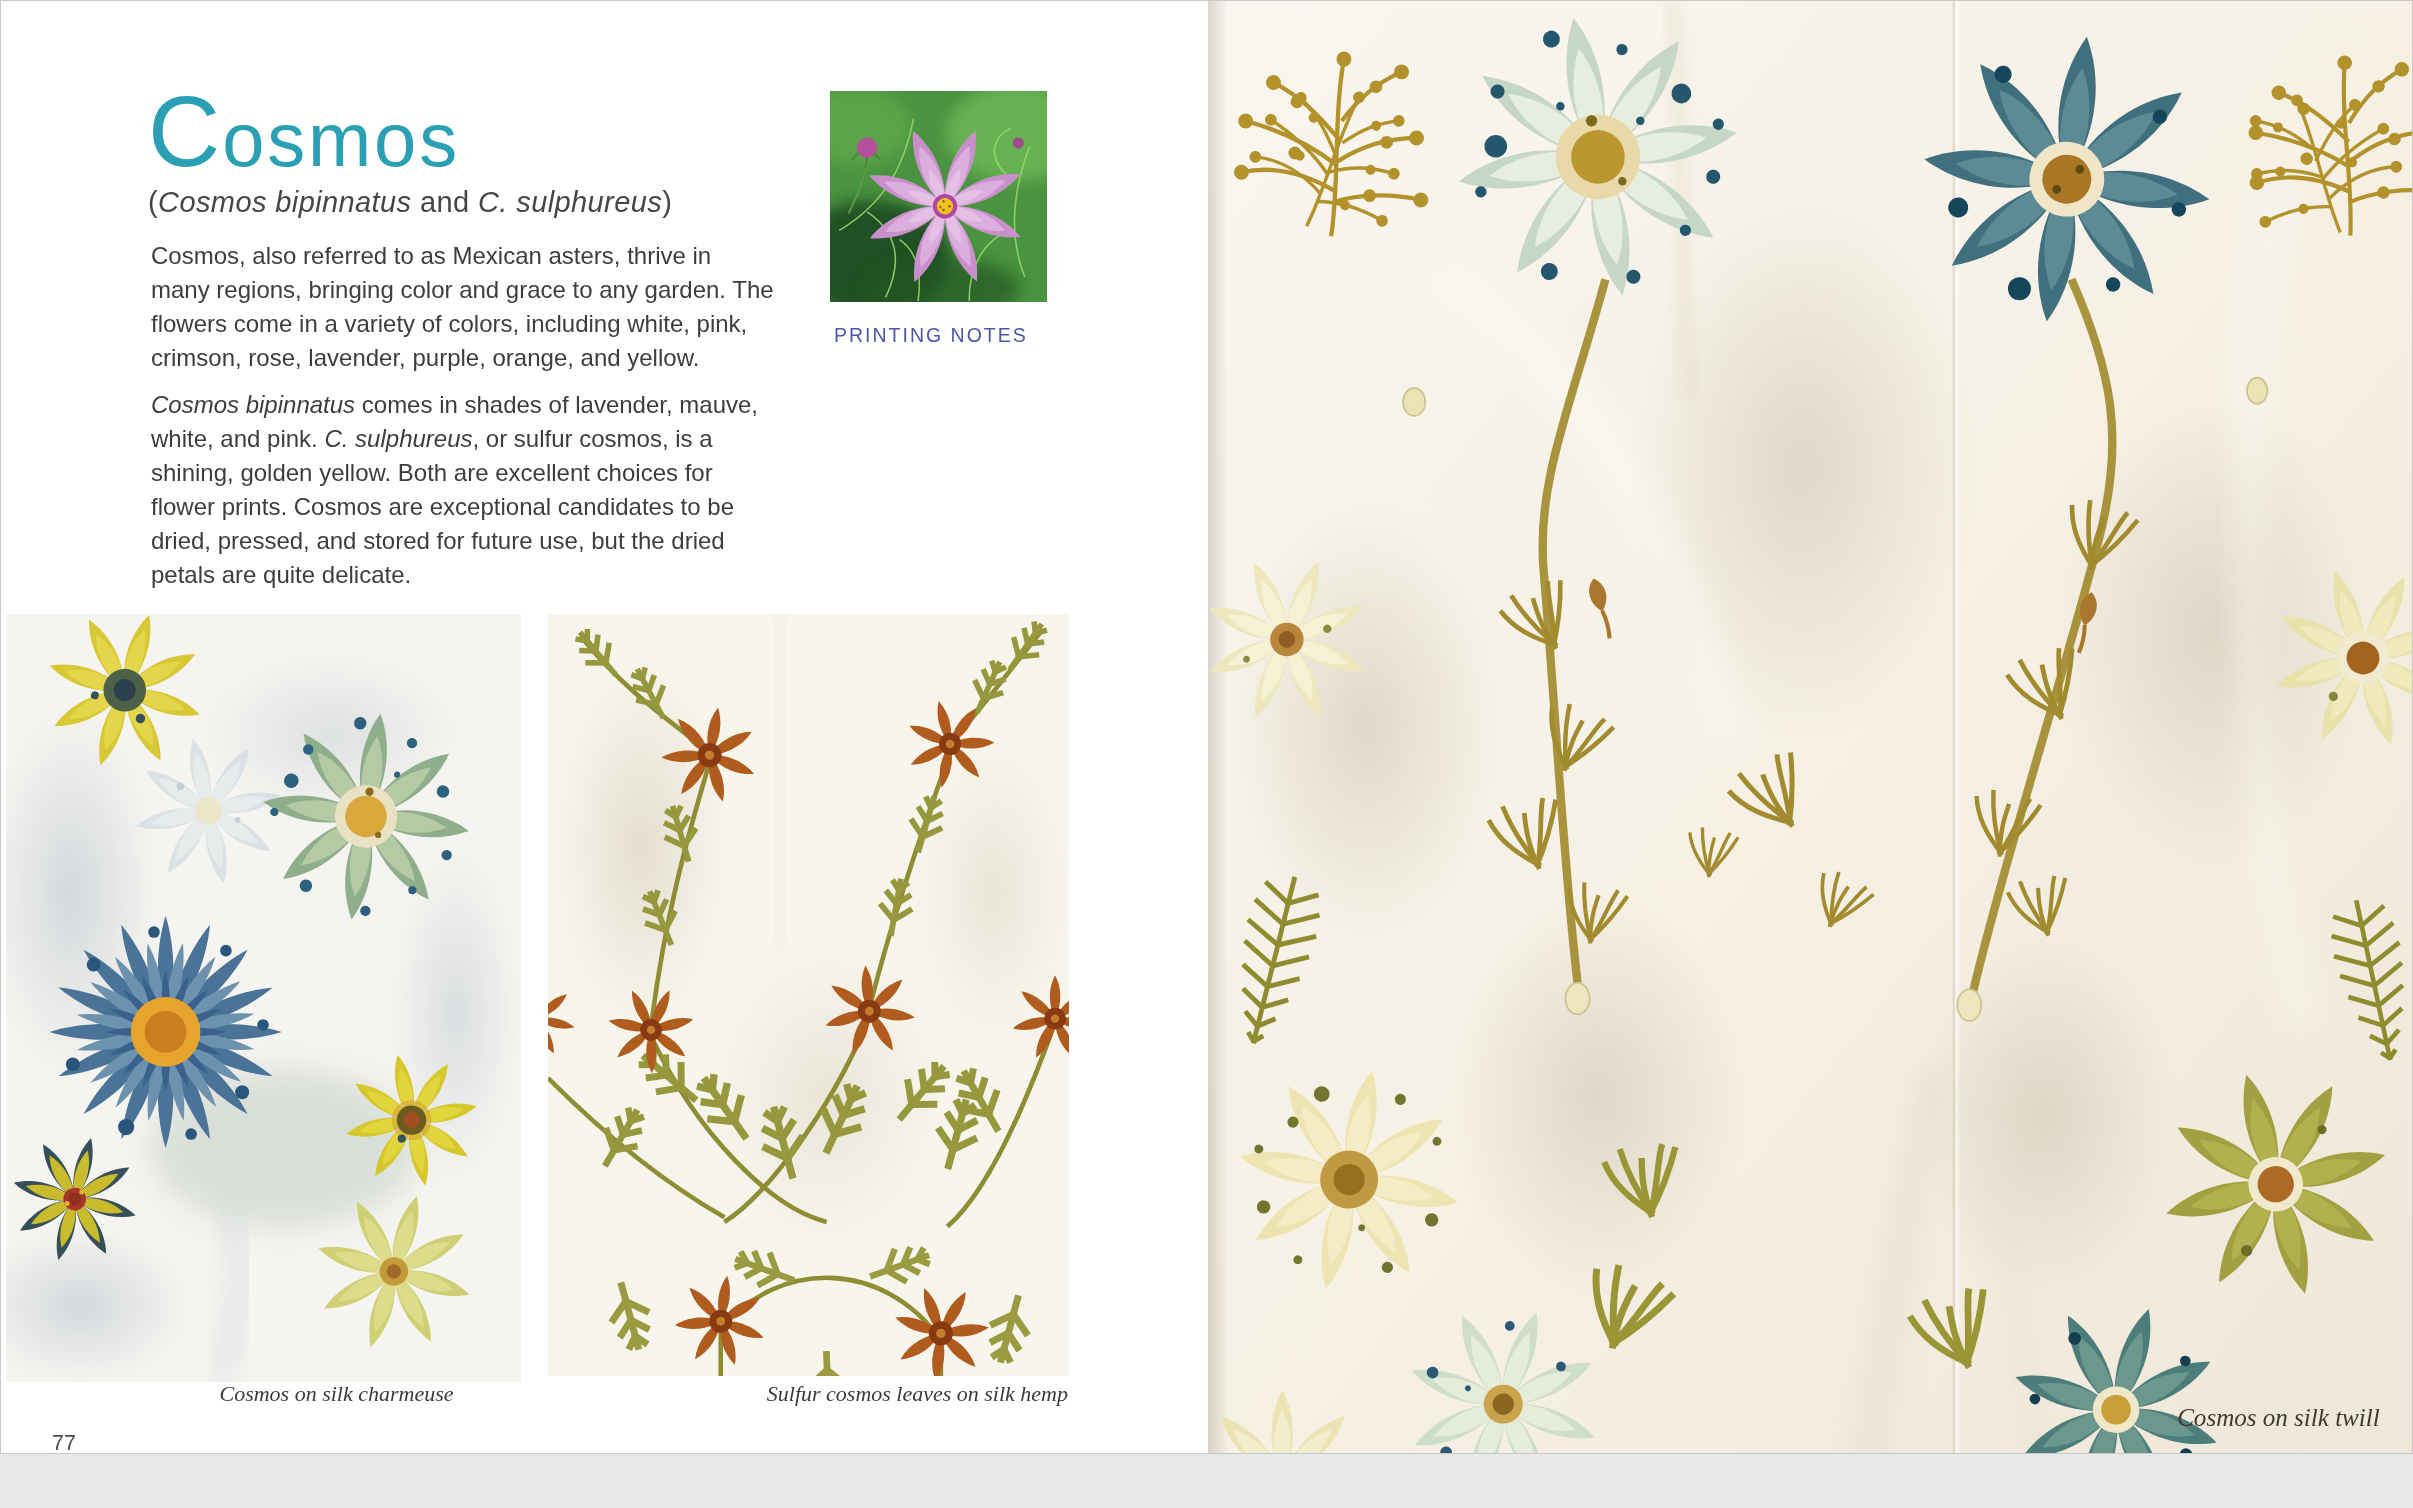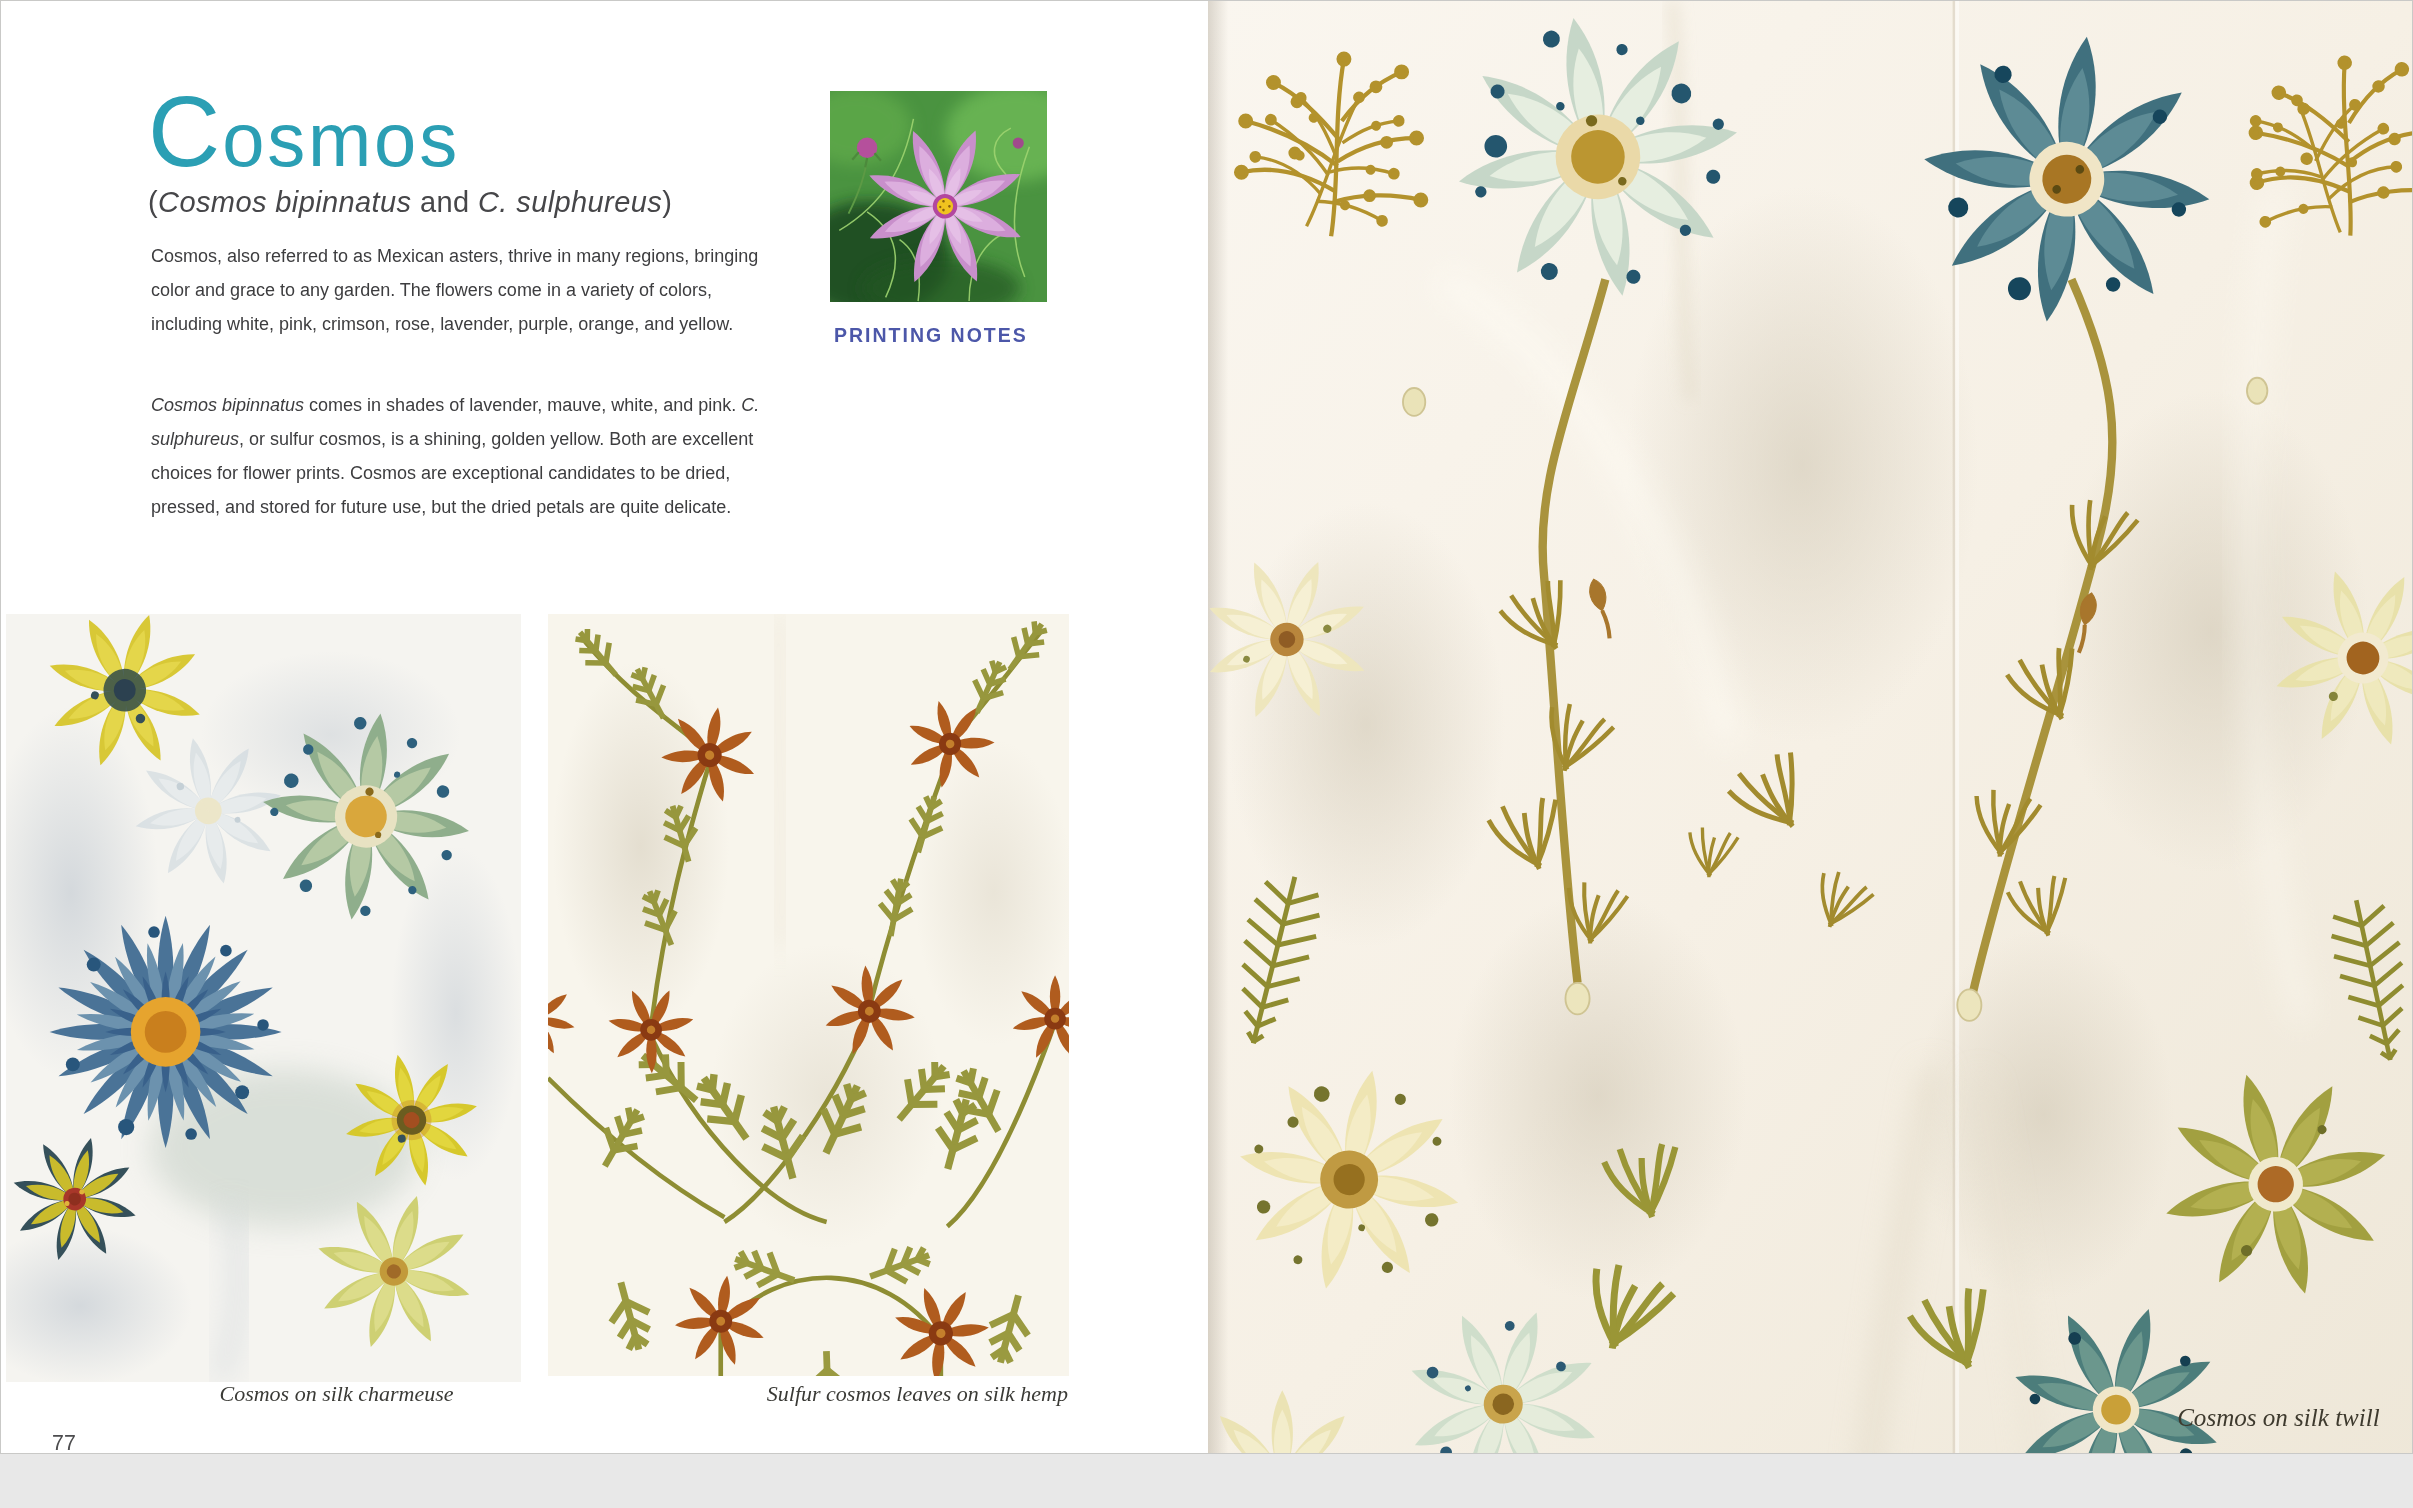--- a/index.html
+++ b/index.html
@@ -6,24 +6,24 @@
   .spread{
     position:relative;width:2413px;height:1454px;background:#ffffff;
     border:1.9px solid #c9c9c7;box-sizing:border-box;overflow:hidden;
     font-family:"Liberation Sans",sans-serif;color:#3d3d3f;
   }
   
   .title{position:absolute;left:147px;top:80px;color:#2b9fb4;line-height:100px;white-space:nowrap;}
   .title .cap{font-size:100px;letter-spacing:1.9px;}
   .title .rest{font-size:76px;letter-spacing:2.8px;}
   .subtitle{position:absolute;left:147px;top:185px;font-size:29px;color:#464649;letter-spacing:0.4px;white-space:nowrap;}
-  .para{position:absolute;left:150px;width:624px;font-size:18px;line-height:34px;color:#3d3d3f;}
+  .para{position:absolute;left:150px;width:624px;font-size:24px;line-height:34px;color:#3d3d3f;}
   #para1{top:238px;}
   #para2{top:387px;}
-  .notes-heading{position:absolute;left:833px;top:323px;font-size:19.5px;font-weight:bold;letter-spacing:2px;color:#4c57a9;}
+  .notes-heading{position:absolute;left:833px;top:323px;font-size:19.5px;font-weight:normal;letter-spacing:2px;color:#4c57a9;}
   .notes{position:absolute;left:833px;top:354px;width:243px;font-size:16.2px;line-height:20px;color:#3d3d3f;}
   .note-item{position:relative;padding-left:21.4px;margin-bottom:16.7px;}
   .note-item::before{content:"\2022";position:absolute;left:1.9px;top:-0.9px;font-size:17.6px;}
   .caption{position:absolute;font-family:"Liberation Serif",serif;font-style:italic;font-size:22px;color:#3a3a36;text-align:right;}
   #captionA{left:149px;top:1380px;width:373px;text-align:center;}
   #captionB{left:694px;top:1380px;width:373px;}
   .pagenum{position:absolute;left:51px;top:1430px;font-size:21.4px;color:#4c4c4e;}
   
   .photo{position:absolute;overflow:hidden;}
   .photo svg{display:block;width:100%;height:100%;}

